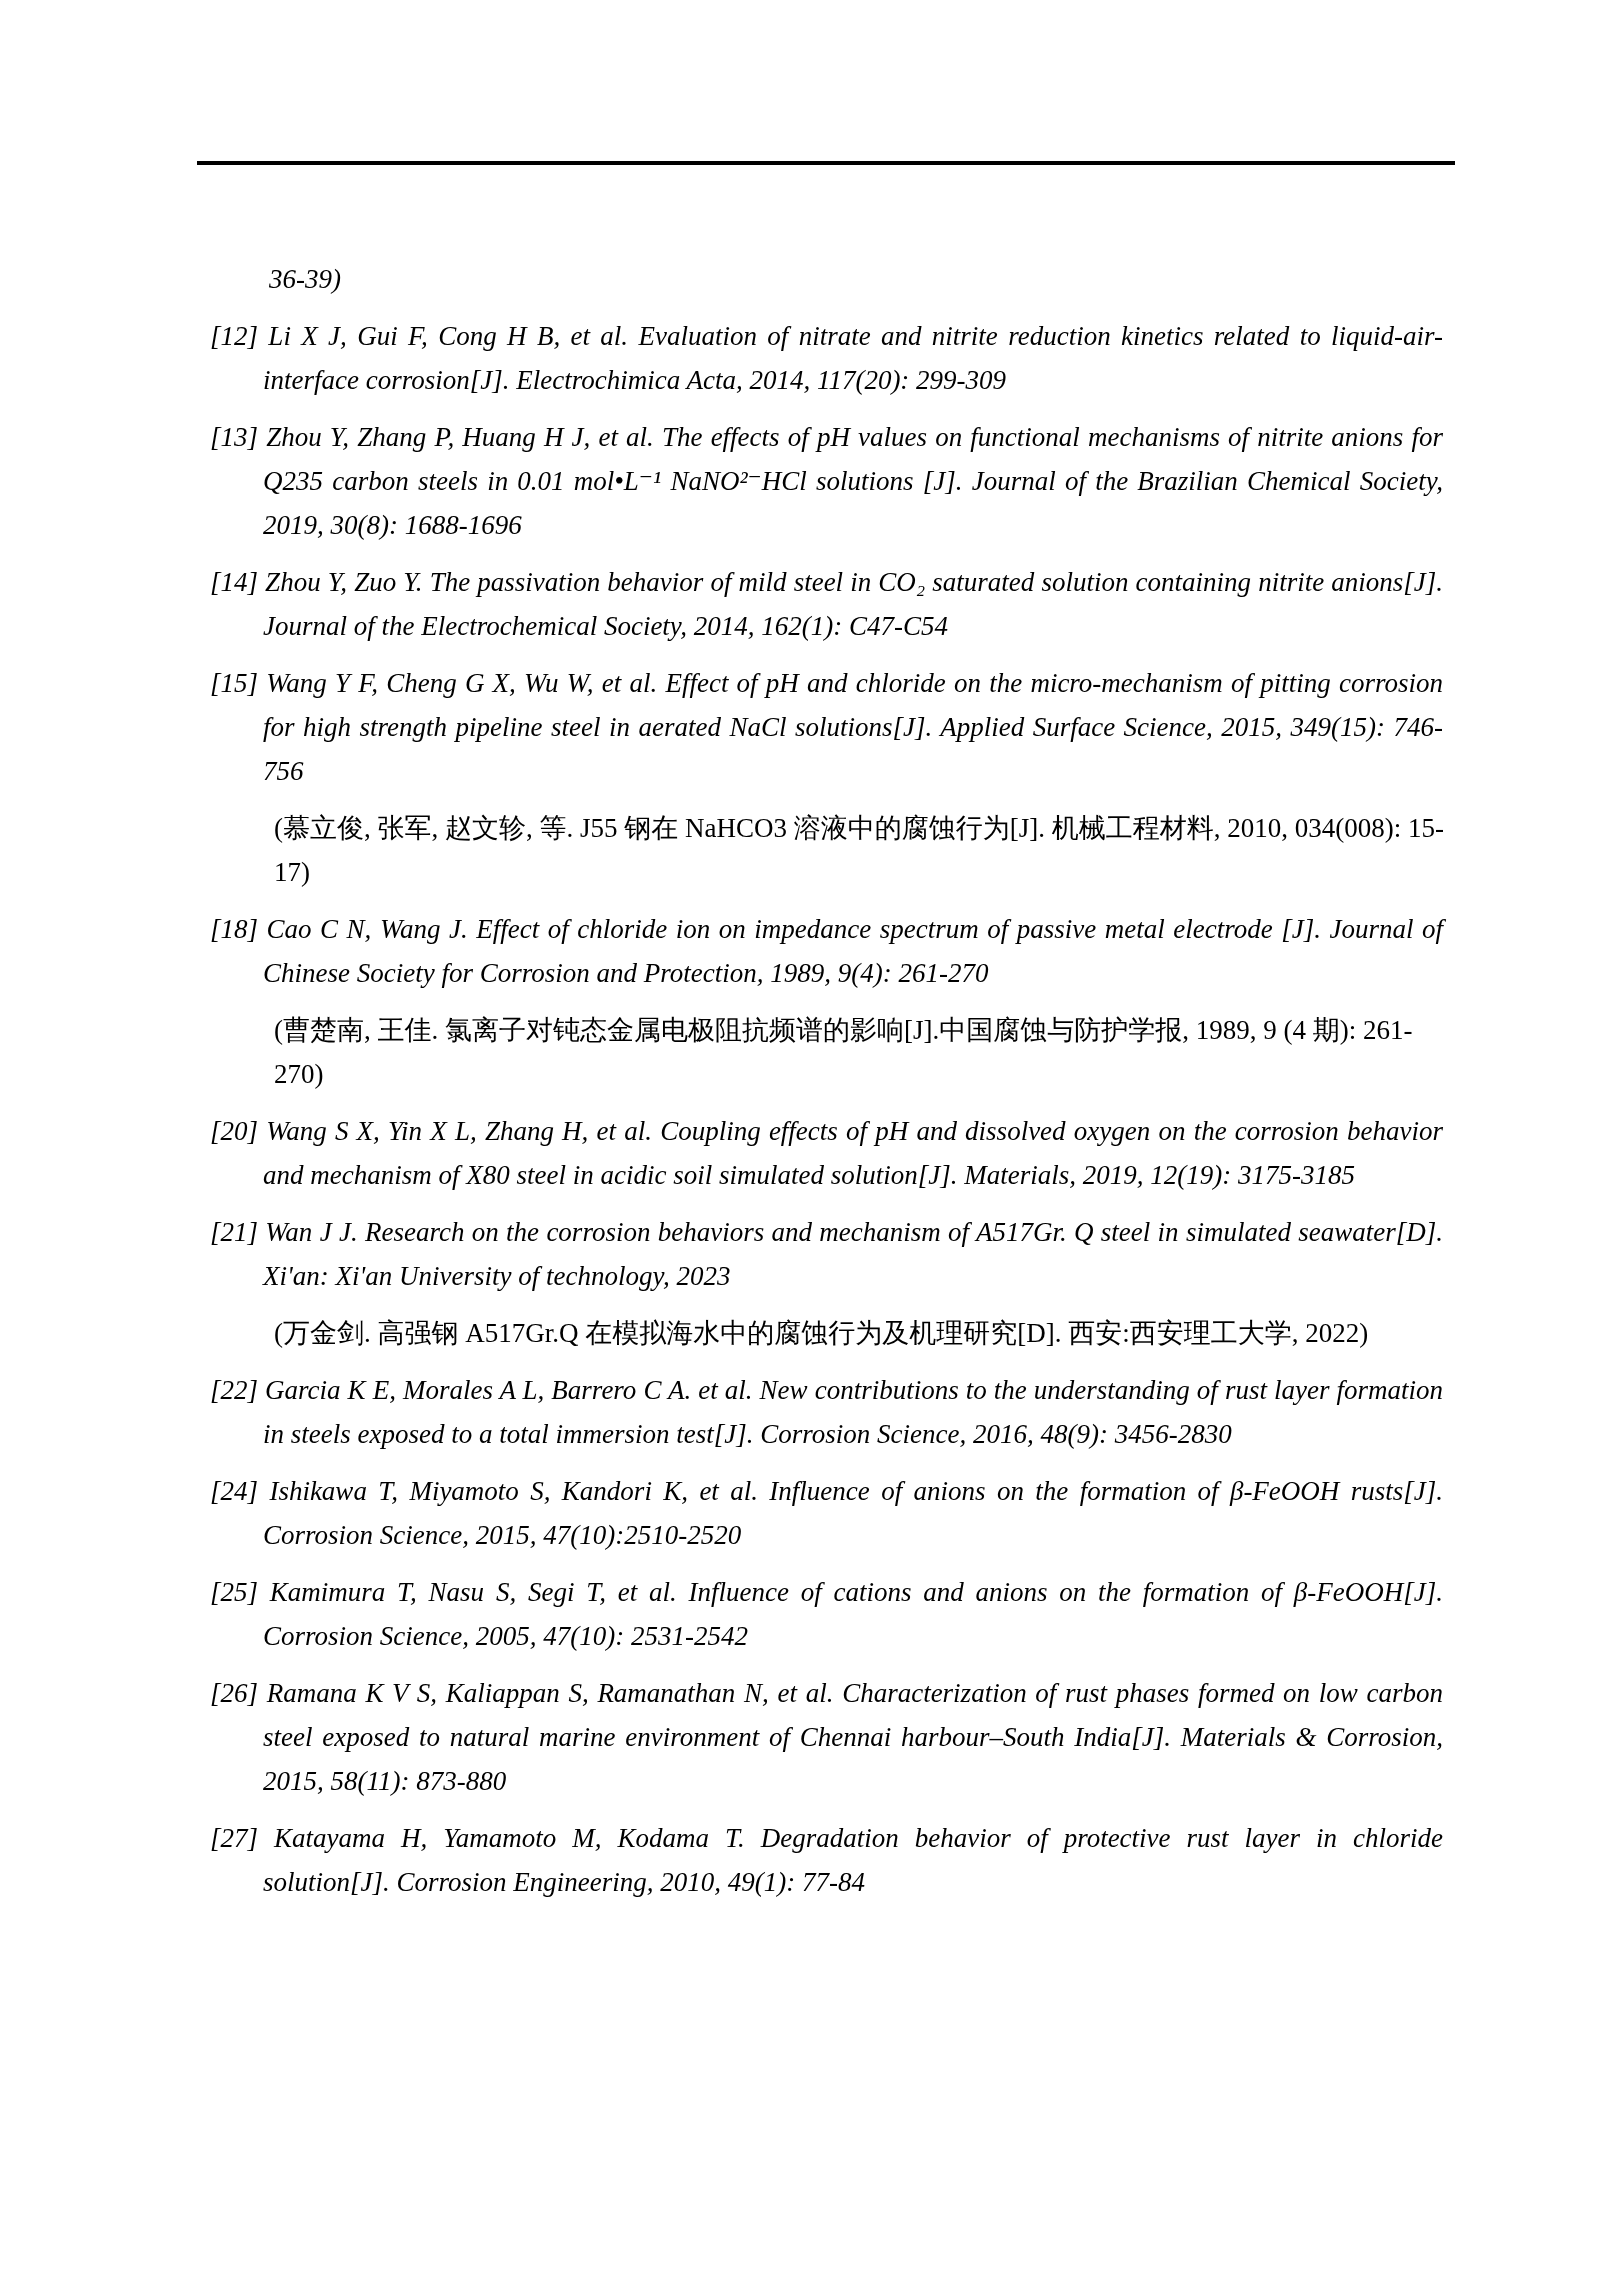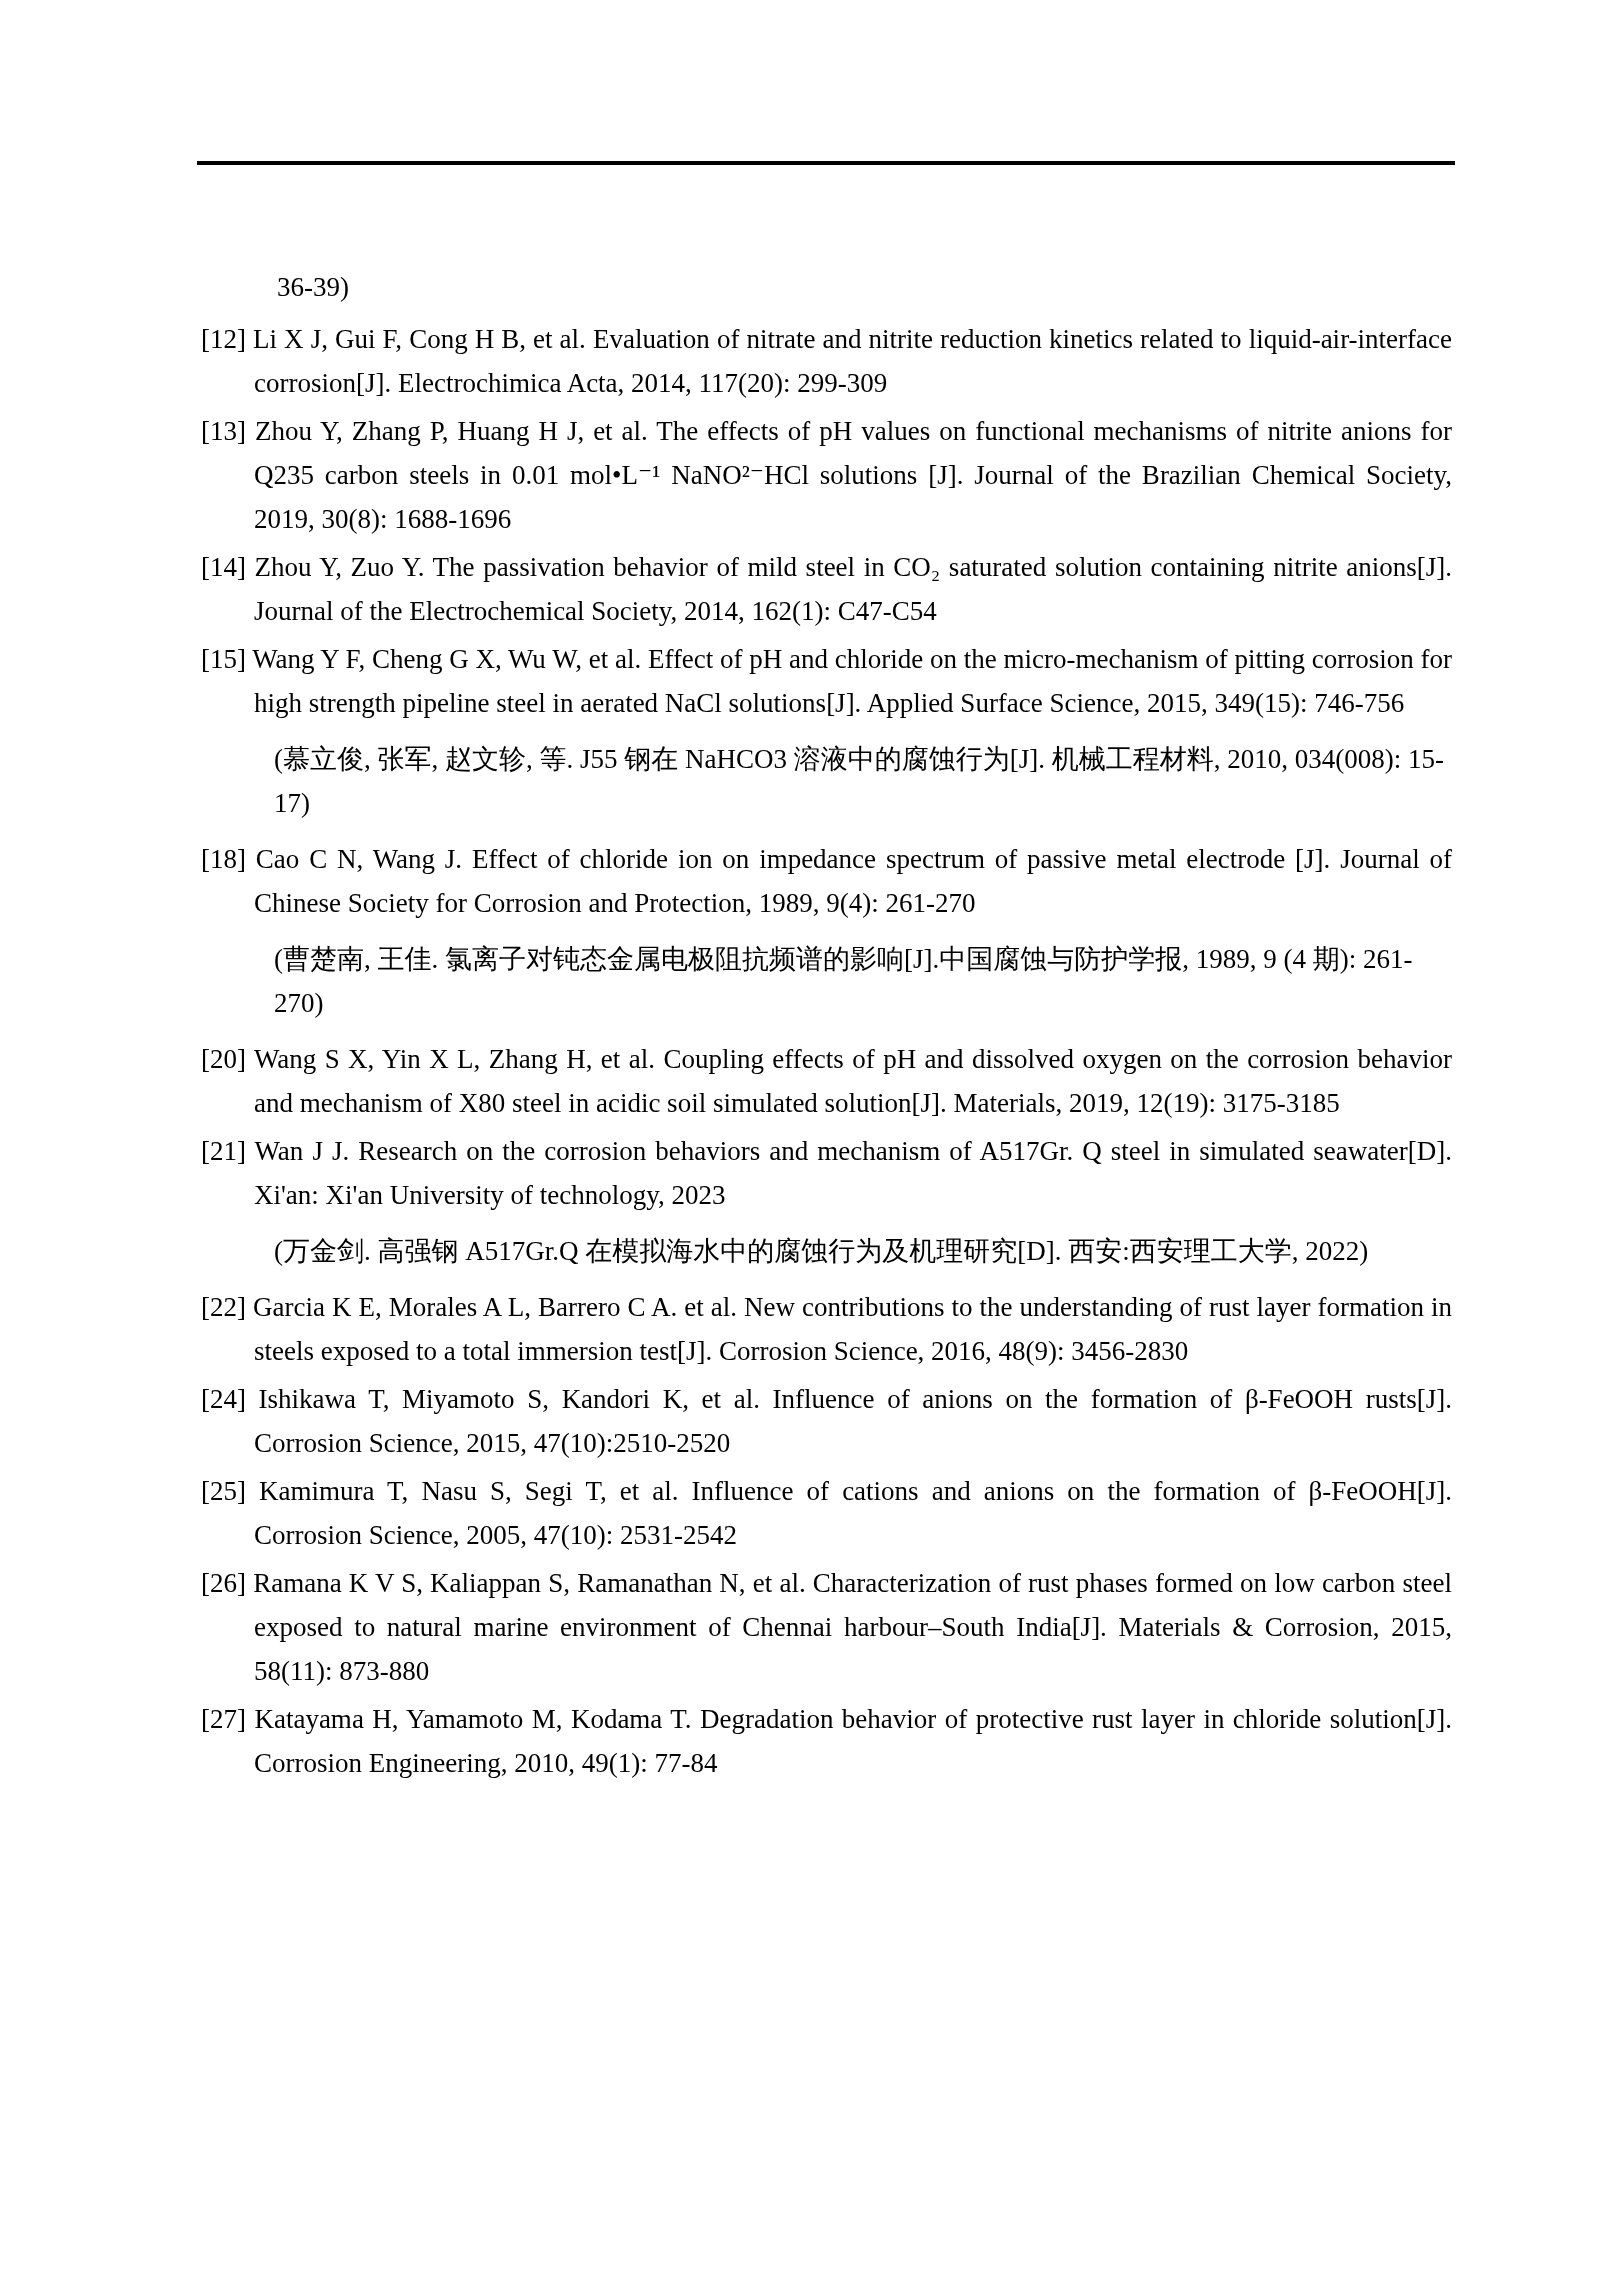--- a/index.html
+++ b/index.html
@@ -29,29 +29,31 @@
     left: 197px;
     top: 257px;
     width: 1259px;
     font-size: 27px;
     line-height: 44px;
     letter-spacing: 0;
   }
   .partial-line {
     padding-left: 72px;
     text-align: left;
-    margin: 8px;
+    margin: 0;
+    font-style: italic;
   }
   .ref-item { margin: 0; }
   .ref-main {
-    margin: 4px;
+    margin: 13px;
     padding-left: 53px;
     text-indent: -53px;
     text-align: justify;
     text-justify: inter-word;
+    font-style: italic;
   }
   .ref-note {
     margin: 12px;
     padding-left: 65px;
     text-indent: 0;
     text-align: left;
   }
 </style>
 </head>
 <body>

